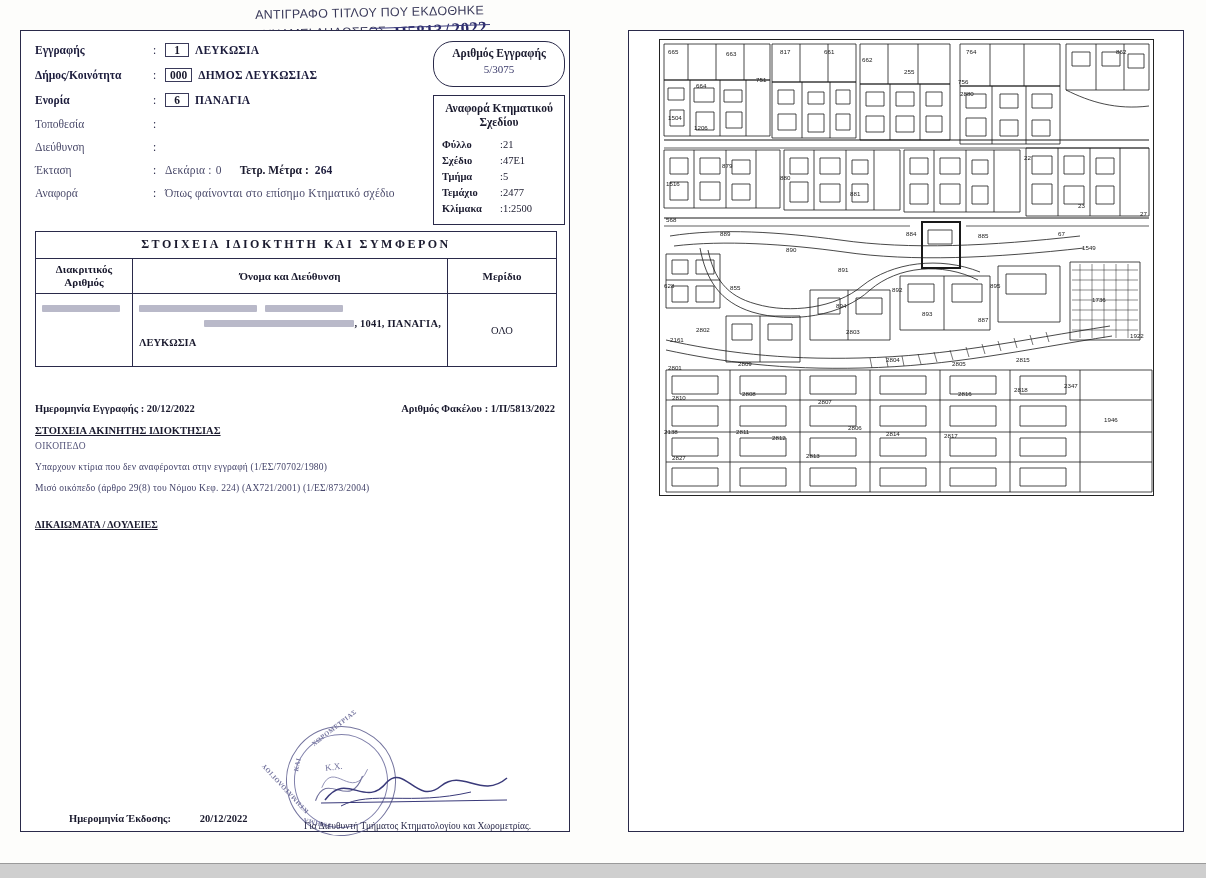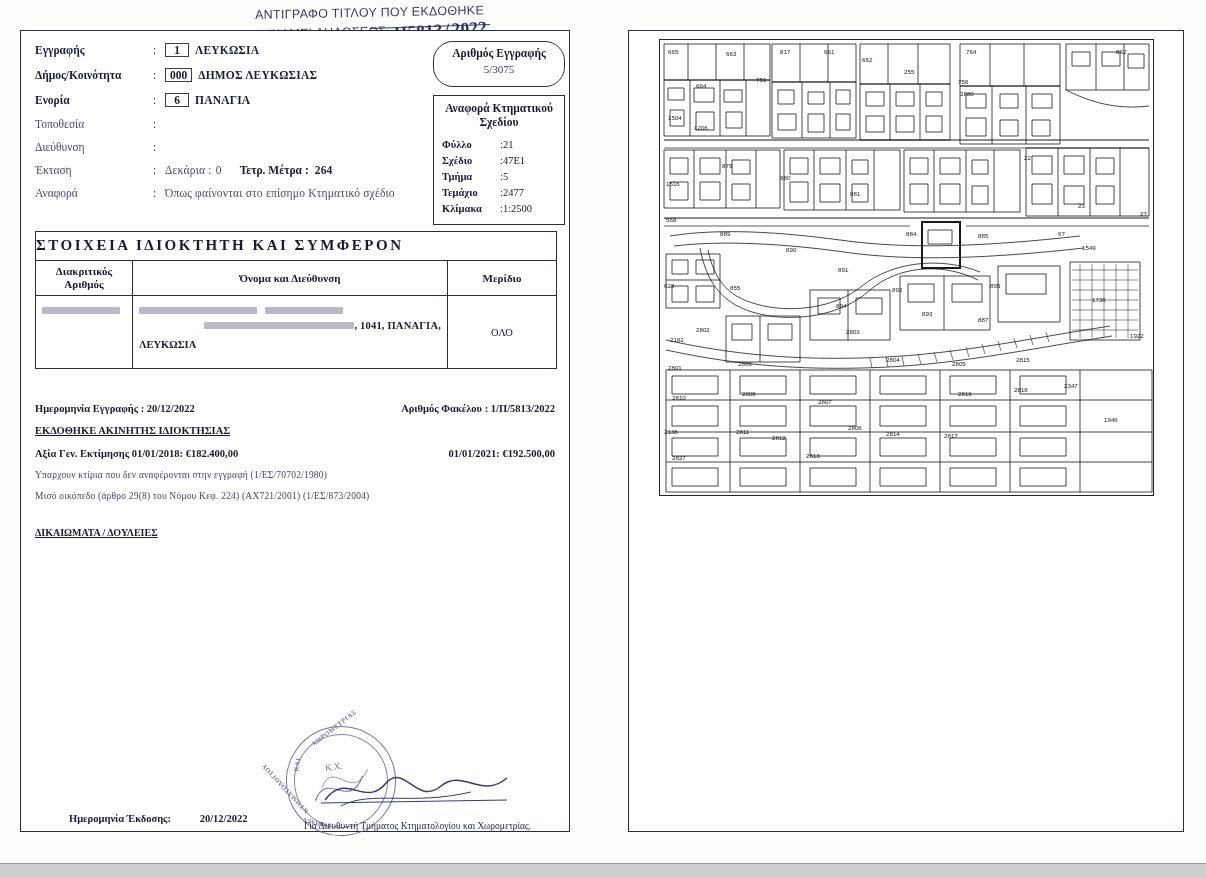--- a/index.html
+++ b/index.html
@@ -34,21 +34,21 @@
   .rbox{position:absolute;border:1.4px solid #2a2a4a;background:#fff;}
   .rbox .title{text-align:center;font-weight:bold;font-size:11.5px;line-height:14px;padding-top:4px;}
   .reg{left:412px;top:10px;width:130px;height:44px;border-radius:20px;}
   .reg .num{text-align:center;font-size:11px;color:#3a3a6a;margin-top:3px;}
   .plan{left:412px;top:64px;width:130px;height:128px;}
   .plan .title{padding:5px 4px 4px;}
   .plan .plist{margin:4px 0 0 8px;font-size:10.5px;line-height:16px;}
   .plan .plist b{display:inline-block;min-width:58px;}
 
   .owners{position:absolute;left:14px;top:200px;width:520px;border:1.4px solid #2a2a4a;}
-  .owners h3{margin:0;text-align:left;font-size:15px;letter-spacing:2.5px;font-weight:bold;padding:5px 0 6px;border-bottom:1.3px solid #2a2a4a;}
+  .owners h3{margin:0;text-align:center;font-size:12px;letter-spacing:2.5px;font-weight:bold;padding:5px 0 6px;border-bottom:1.3px solid #2a2a4a;}
   .ot{width:100%;border-collapse:collapse;font-size:11px;}
   .ot th{border-right:1.2px solid #2a2a4a;border-bottom:1.2px solid #2a2a4a;padding:4px 2px;font-weight:bold;font-size:11px;line-height:13px;}
   .ot th:last-child{border-right:none;}
   .ot td{border-right:1.2px solid #2a2a4a;padding:7px 6px;vertical-align:top;height:58px;}
   .ot td:last-child{border-right:none;text-align:center;vertical-align:middle;font-size:10.5px;}
   .col1{width:92px;}
   .col3{width:104px;}
   .redact{height:7px;background:#b9b9c9;border-radius:1px;margin:4px 0;}
   .redact.w1{width:78px;}
   .redact.w2{width:150px;margin-left:2px;}
@@ -204,26 +204,23 @@
           <span>
             <span>Ημερομηνία Εγγραφής :</span>
             <span>20/12/2022</span>
           </span>
           <span>
             <span>Αριθμός Φακέλου :</span>
             <span>1/Π/5813/2022</span>
           </span>
         </div>
 
-        <div class="sec-h">ΕΚΔΟΘΗΚΕ ΑΚΙΝΗΤΗΣ ΙΔΙΟΚΤΗΣΙΑΣ</div>
-
-        <div class="val-line">
-          <span>Αξία Γεν. Εκτίμησης 01/01/2018: €182.400,00</span>
-          <span>01/01/2021: €192.500,00</span>
-        </div>
+        <div class="sec-h">ΣΤΟΙΧΕΙΑ ΑΚΙΝΗΤΗΣ ΙΔΙΟΚΤΗΣΙΑΣ</div>
+        <div class="soft-line">ΟΙΚΟΠΕΔΟ</div>
+
 
         <div class="note">Υπαρχουν κτίρια που δεν αναφέρονται στην εγγραφή  (1/ΕΣ/70702/1980)</div>
         <div class="note">Μισό οικόπεδο (άρθρο 29(8) του Νόμου Κεφ. 224)  (ΑΧ721/2001) (1/ΕΣ/873/2004)</div>
 
         <div class="rights-h">ΔΙΚΑΙΩΜΑΤΑ / ΔΟΥΛΕΙΕΣ</div>
       </div>
 
       <div class="stamp">
         <div class="st">
           <span style="transform:rotate(200deg) translate(0,-50px)">ΤΜΗΜΑ</span>

